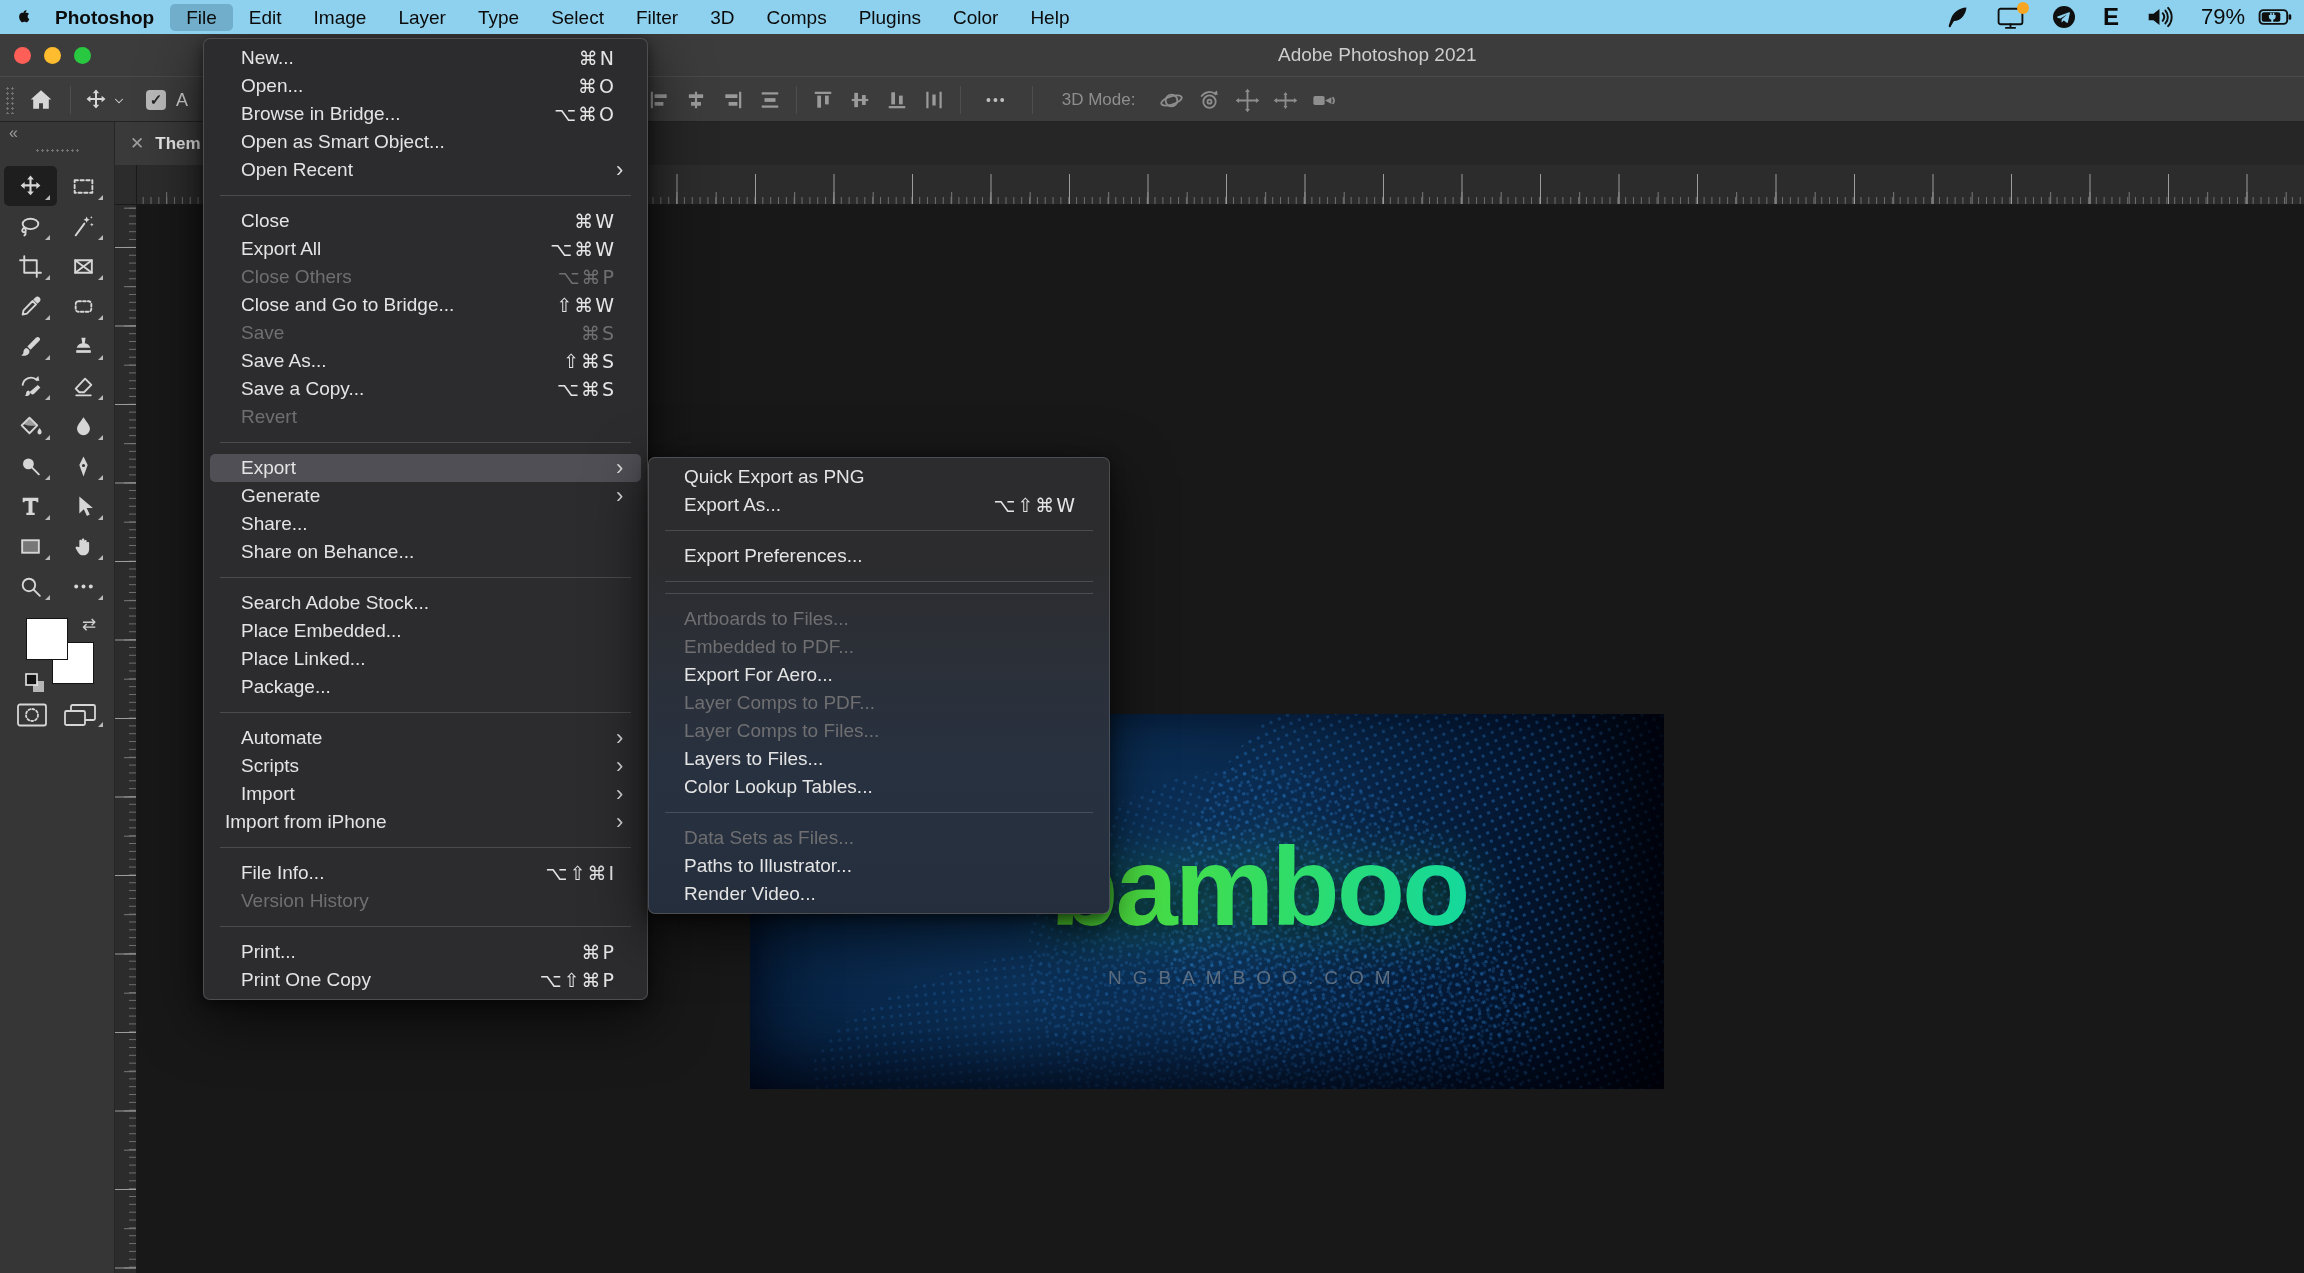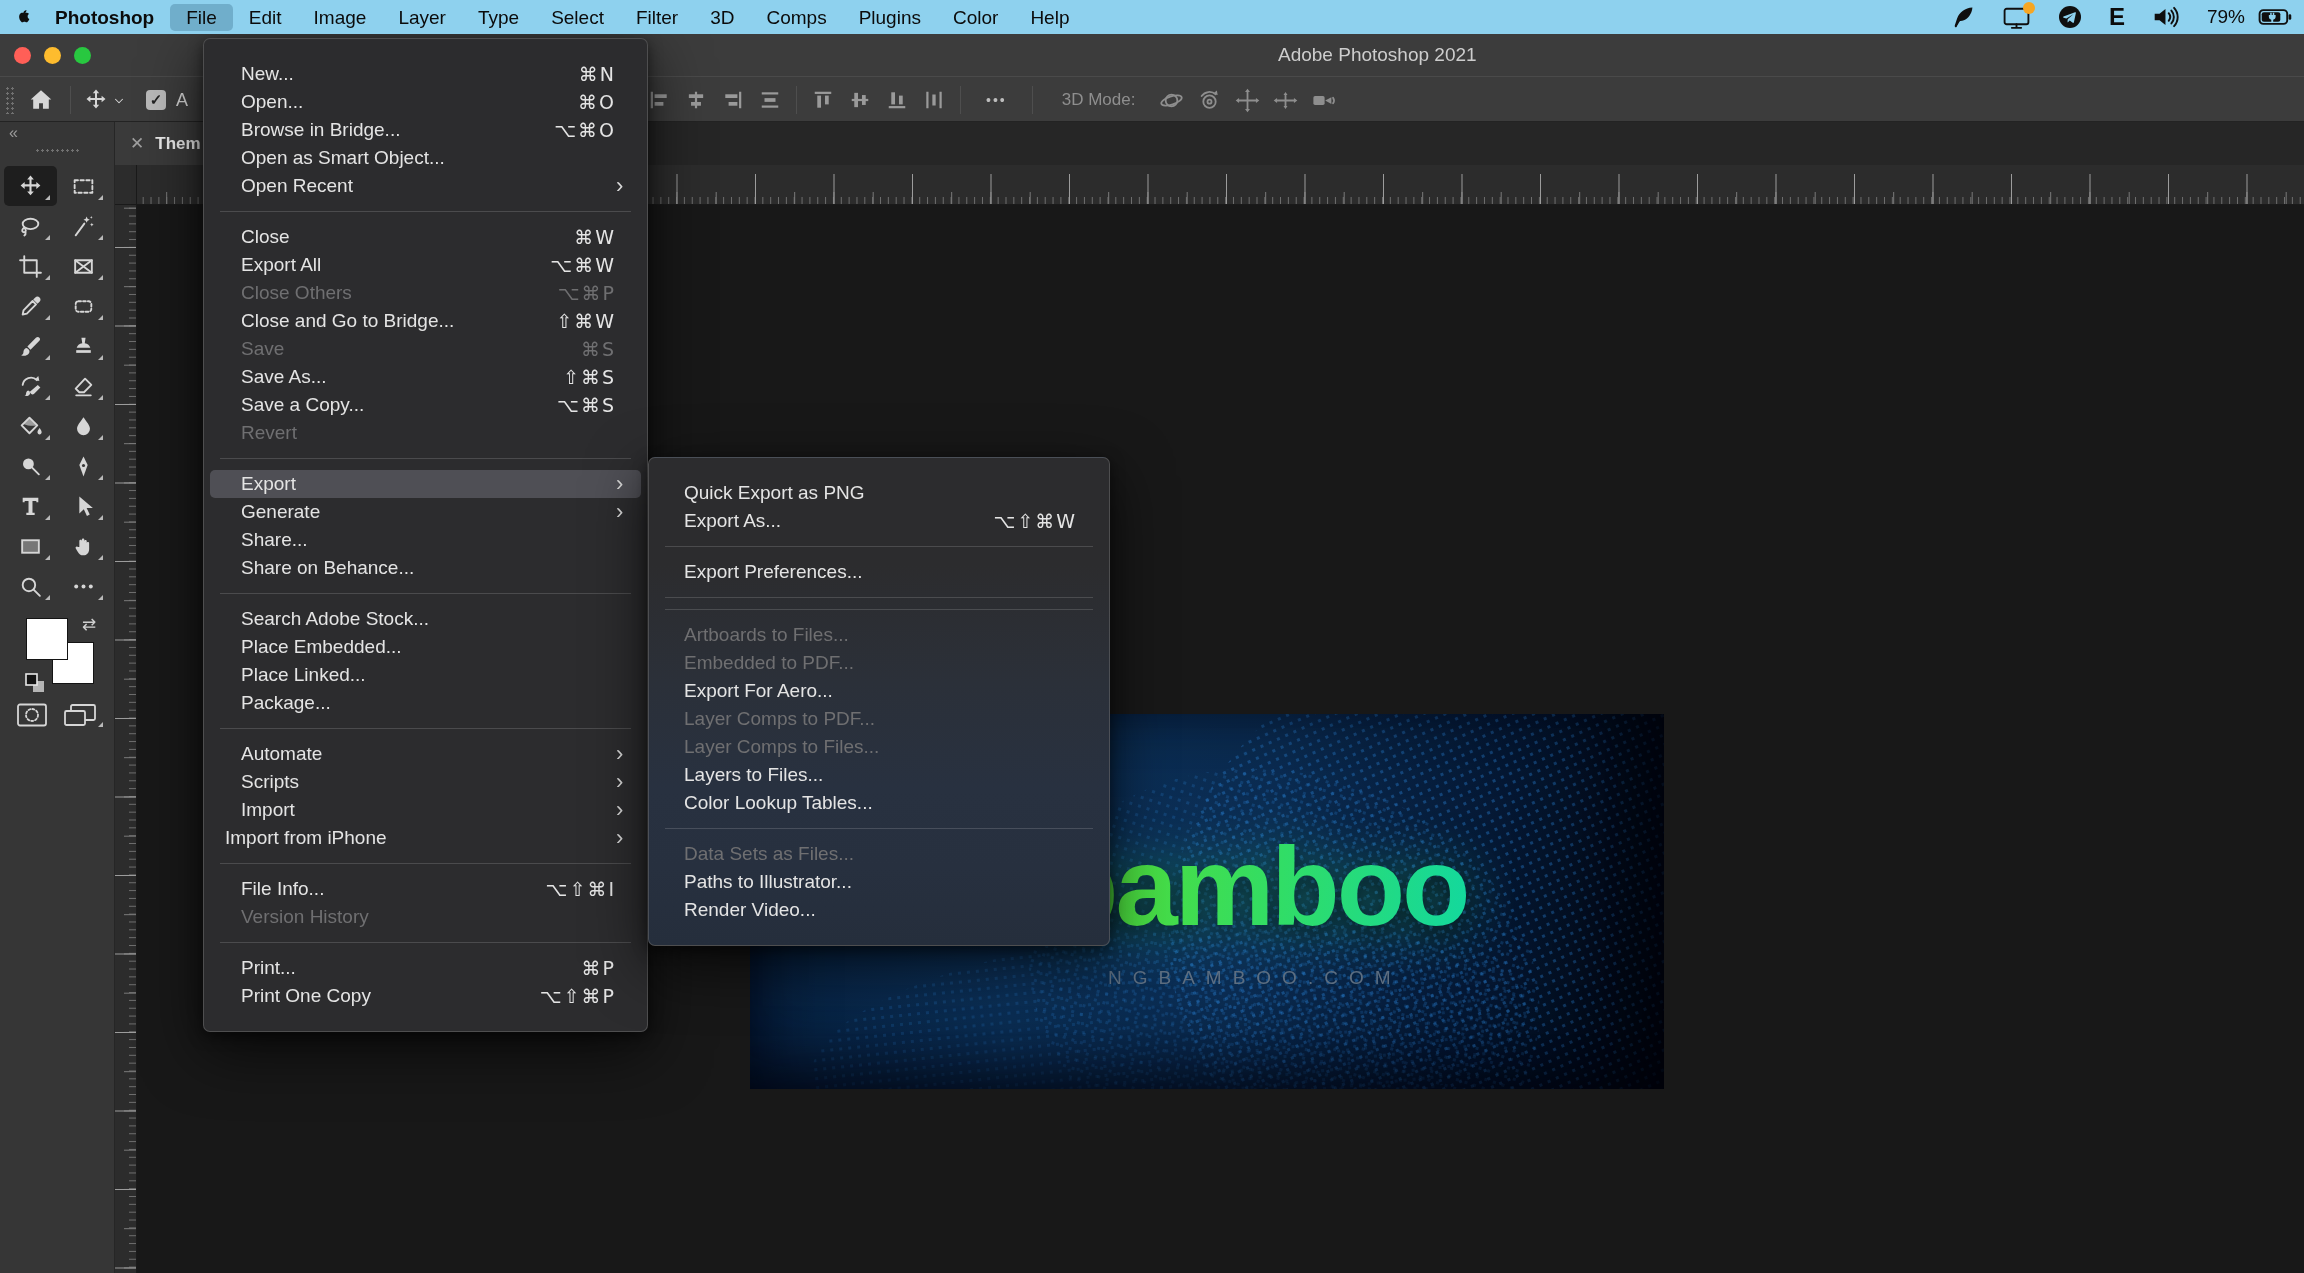--- a/index.html
+++ b/index.html
@@ -6,21 +6,21 @@
   #screen{position:relative;width:2304px;height:1273px;overflow:hidden;
     font-family:"Liberation Sans",sans-serif;background:#181818;-webkit-font-smoothing:antialiased;}
   
   #menubar{position:absolute;left:0;top:0;width:100%;height:34px;background:#8ed1ee;
     display:flex;align-items:center;z-index:100;color:#0b0b0b;font-size:19px;}
   #menubar .apple{margin:0 4px 0 16px;display:flex;align-items:center;}
   .mb-item{padding:0 16px;height:27px;line-height:27px;border-radius:5px;white-space:nowrap;}
   .mb-item.bold{font-weight:700;}
   .mb-item.active{background:rgba(10,50,80,0.22);}
   #status{position:absolute;right:12px;top:0;height:34px;display:flex;align-items:center;gap:27px;color:#0b0b0b;}
-  #status .stxt{font-size:19px;}
+  #status .stxt{font-size:22px;}
   #status .e-glyph{font-size:24px;font-weight:700;}
   
   #titlebar{position:absolute;left:0;top:34px;width:100%;height:42px;background:#3c3c3c;z-index:5;}
   .tl{position:absolute;top:13px;width:17px;height:17px;border-radius:50%;}
   #tl-close{left:14px;background:#ff5f57;}
   #tl-min{left:44px;background:#febc2e;}
   #tl-zoom{left:74px;background:#28c840;}
   #win-title{position:absolute;left:1278px;top:0;height:42px;line-height:42px;font-size:19px;color:#cdcdcd;}
   
   #optionsbar{position:absolute;left:0;top:76px;width:100%;height:46px;background:#3c3c3c;
@@ -99,21 +99,21 @@
   #canvas::after{content:"";position:absolute;inset:0;
     box-shadow:inset -70px 0 90px -25px rgba(0,2,10,0.9),inset 0 -45px 70px -25px rgba(0,3,14,0.7),inset 40px 0 80px -40px rgba(0,3,14,0.6);}
   #brand{position:absolute;left:300px;top:108px;font-size:112px;font-weight:700;letter-spacing:-3px;
     background:linear-gradient(95deg,#5ade2b 0%,#31dd66 55%,#13d89e 100%);
     -webkit-background-clip:text;background-clip:text;color:transparent;
     filter:drop-shadow(0 7px 10px rgba(0,10,6,0.55)) drop-shadow(0 0 26px rgba(46,220,130,0.35));z-index:2;}
   #brand-url{position:absolute;left:358px;top:253px;font-size:19px;letter-spacing:11px;color:#5d6e80;z-index:2;}
   
   .menu-panel{position:absolute;border-radius:7px;border:1px solid rgba(120,120,120,0.45);
     box-shadow:0 18px 60px rgba(0,0,0,0.65),0 4px 14px rgba(0,0,0,0.5);box-sizing:border-box;
-    padding:21px 0;font-size:19px;color:#e4e4e4;z-index:50;text-align:right;}
+    padding:5px 0;font-size:19px;color:#e4e4e4;z-index:50;text-align:right;}
   #file-menu{left:203px;top:38px;width:445px;background:#2c2c2e;}
   #export-menu{left:648px;top:457px;width:462px;
     background:linear-gradient(180deg,#2c2c2e 0%,#2c2c2e 22%,#2b3039 46%,#283140 68%,#27303f 84%,#252e3c 100%);}
   .mrow{position:relative;height:28px;display:flex;align-items:center;margin:0 6px;border-radius:5px;
     padding:0 25px 0 31px;}
   #export-menu .mrow{padding:0 26px 0 29px;}
   .mrow .mlabel{white-space:nowrap;}
   .mrow .mright{margin-left:auto;display:flex;align-items:center;gap:10px;}
   .mshortcut{font-family:"DejaVu Sans",sans-serif;letter-spacing:2px;}
   .marrow{font-size:22px;line-height:20px;color:#d9d9d9;margin-right:-8px;}

